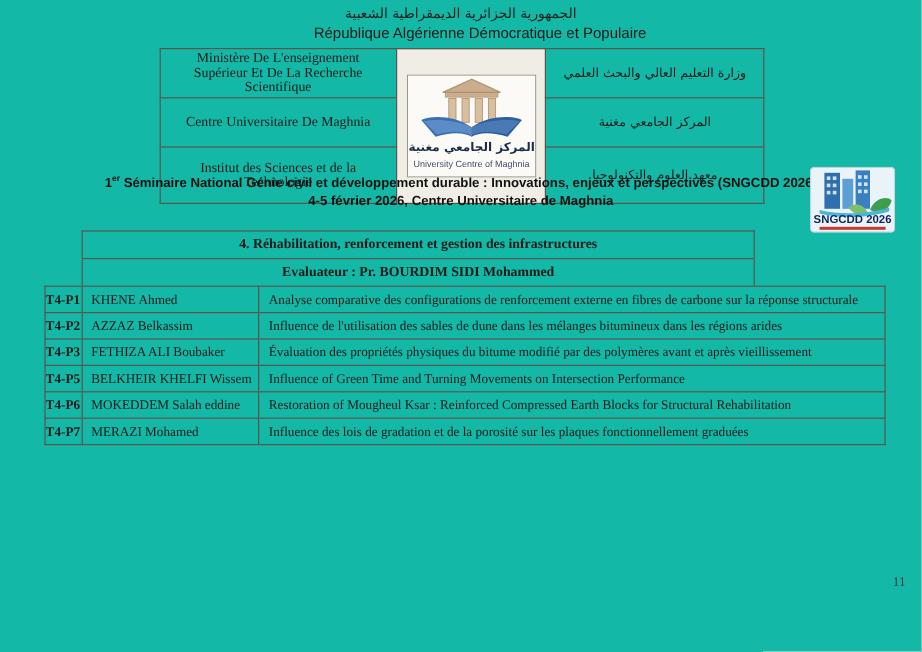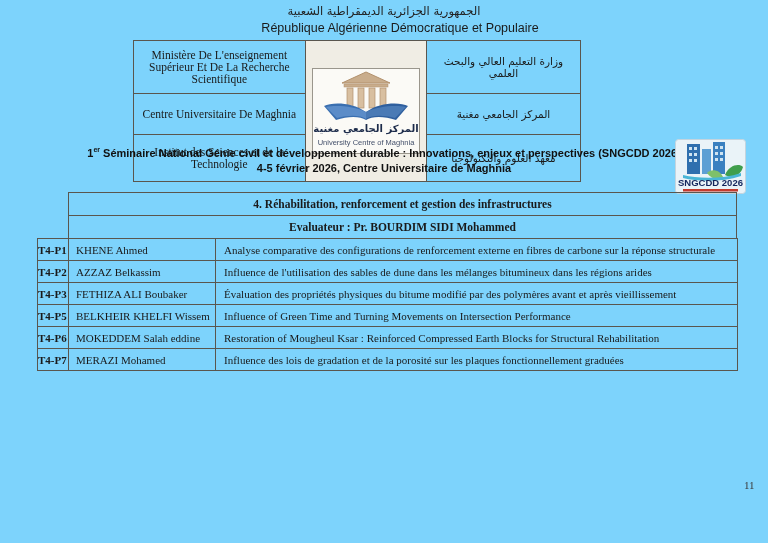--- a/index.html
+++ b/index.html
@@ -1,39 +1,39 @@
 <!DOCTYPE html>
 <html><head>
 <meta charset="utf-8">
 <style>
   * { margin: 0; padding: 0; box-sizing: border-box; }
   html, body { background: #d9d6cf; }
   .page {
     position: relative;
     width: 768px;
     height: 543px;
-    background: #7dd3fc;
+    background: #14b8a6;
     font-family: "Liberation Serif", serif;
     color: #1a1a1a;
     overflow: hidden;
   }
   .ar-top {
     position: absolute; top: 4px; left: 0; width: 100%;
     text-align: center; direction: rtl;
     font-family: "DejaVu Sans", sans-serif;
     font-size: 11.5px; color: #222;
   }
   .fr-top {
     position: absolute; top: 21px; left: 0; width: 100%;
     text-align: center;
     font-family: "Liberation Sans", sans-serif;
     font-size: 12.5px; color: #1a1a1a; padding-left: 32px;
   }
   table.header-table {
-    position: absolute; top: 40px; left: 133px; width: 448px;
+    position: absolute; top: 40px; left: 133px; width: 504px;
     border-collapse: collapse;
   }
   table.header-table td {
     border: 1px solid #5a564e;
     text-align: center; vertical-align: middle;
   }
   td.ht-left { width: 197px; font-size: 11.5px; padding: 2px 8px; }
   td.ht-logo { width: 125px; background: #f0ede4; }
   td.ht-right {
     width: 182px; direction: rtl;
@@ -48,21 +48,21 @@
     font-weight: bold; font-size: 11px; color: #111;
   }
   .seminar-line1 sup { font-size: 7px; }
   .seminar-line2 {
     position: absolute; top: 162px; left: 0; width: 100%;
     text-align: center; font-family: "Liberation Sans", sans-serif;
     font-weight: bold; font-size: 11px; color: #111;
   }
   .sngcdd-logo { position: absolute; top: 139px; left: 675px; width: 71px; height: 55px; }
   .session-header {
-    position: absolute; top: 192px; left: 68px; width: 669px; height: 46px;
+    position: absolute; top: 192px; left: 68px; width: 561px; height: 46px;
     border: 1px solid #5a564e; border-bottom: none;
   }
   .session-header .theme-row, .session-header .eval-row {
     height: 23px; line-height: 22px; text-align: center;
     font-weight: bold; font-size: 11.5px;
   }
   .session-header .theme-row { border-bottom: 1px solid #5a564e; }
   table.data-table {
     position: absolute; top: 238px; left: 37px; width: 700px;
     border-collapse: collapse; table-layout: fixed;

